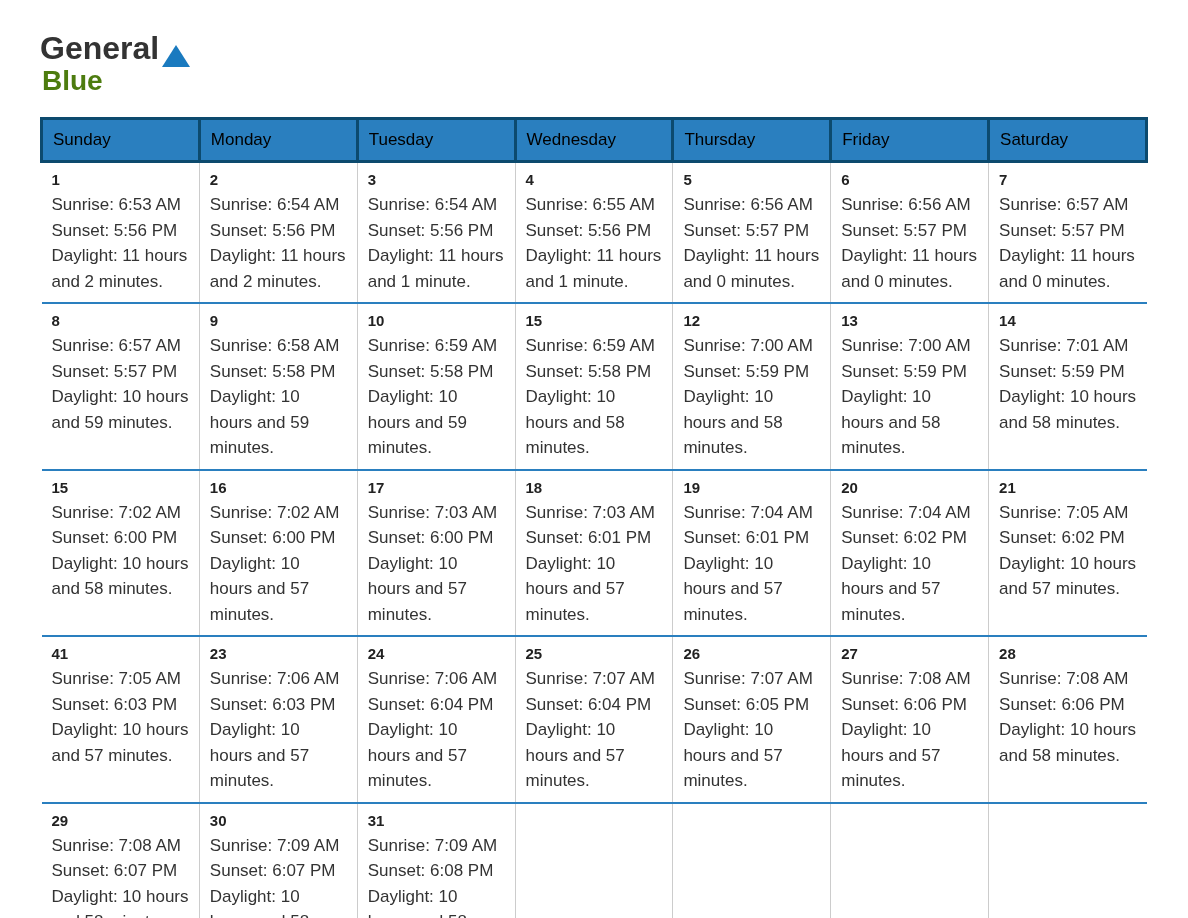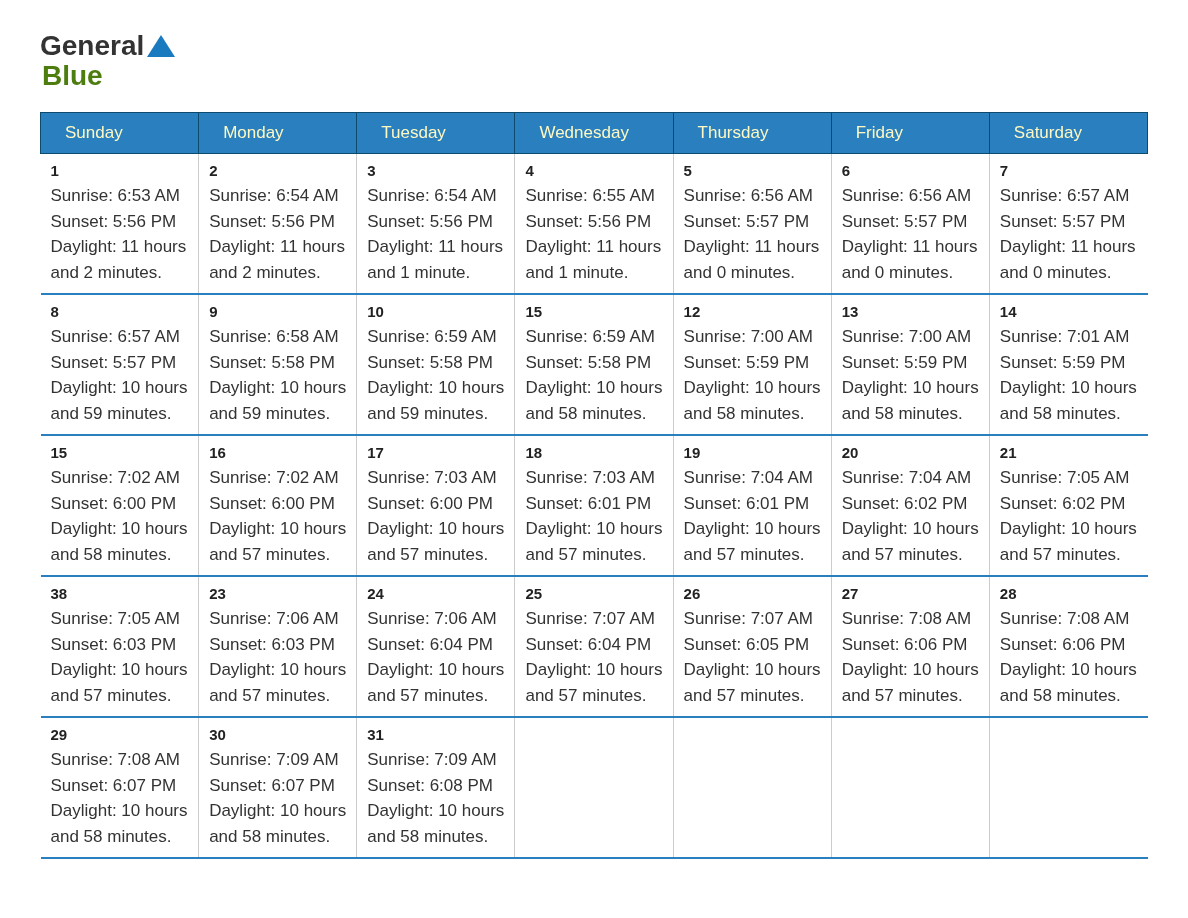--- a/index.html
+++ b/index.html
@@ -16,22 +16,22 @@
       align-items: flex-start;
       margin-bottom: 20px;
     }
     .logo {
       display: flex;
       flex-direction: column;
       align-items: flex-start;
     }
     .logo-text {
       display: flex;
-      align-items: center;
-      font-size: 28px;
+      align-items: flex-end;
+      font-size: 32px;
       font-weight: bold;
       color: #333;
     }
     .logo-general { color: #333; }
     .logo-triangle {
       width: 0;
       height: 0;
       border-left: 14px solid transparent;
       border-right: 14px solid transparent;
       border-bottom: 22px solid #1a7abf;
@@ -59,26 +59,26 @@
       margin-top: 4px;
     }
     table {
       width: 100%;
       border-collapse: collapse;
     }
     thead tr {
       background-color: #2a7fbf;
     }
     thead th {
-      color: #fef9c3;
+      color: #000000;
       font-size: 17px;
       font-weight: normal;
-      padding: 10px 24px;
+      padding: 10px 10px;
       text-align: left;
-      border: 1px solid #0c4a6e;
+      border: 3px solid #0c4a6e;
     }
     tbody tr {
       border-bottom: 2px solid #2a7fbf;
     }
     tbody td {
       vertical-align: top;
       padding: 8px 10px;
       font-size: 13px;
       color: #333;
       border-right: 1px solid #ccc;
@@ -305,21 +305,21 @@
         <span class="day-number">21</span>
         <div class="day-info">
           Sunrise: 7:05 AM<br>
           Sunset: 6:02 PM<br>
           Daylight: 10 hours and 57 minutes.
         </div>
       </td>
       </tr>
       <tr>
         <td>
-        <span class="day-number">38</span>
+        <span class="day-number">41</span>
         <div class="day-info">
           Sunrise: 7:05 AM<br>
           Sunset: 6:03 PM<br>
           Daylight: 10 hours and 57 minutes.
         </div>
       </td>
         <td>
         <span class="day-number">23</span>
         <div class="day-info">
           Sunrise: 7:06 AM<br>

